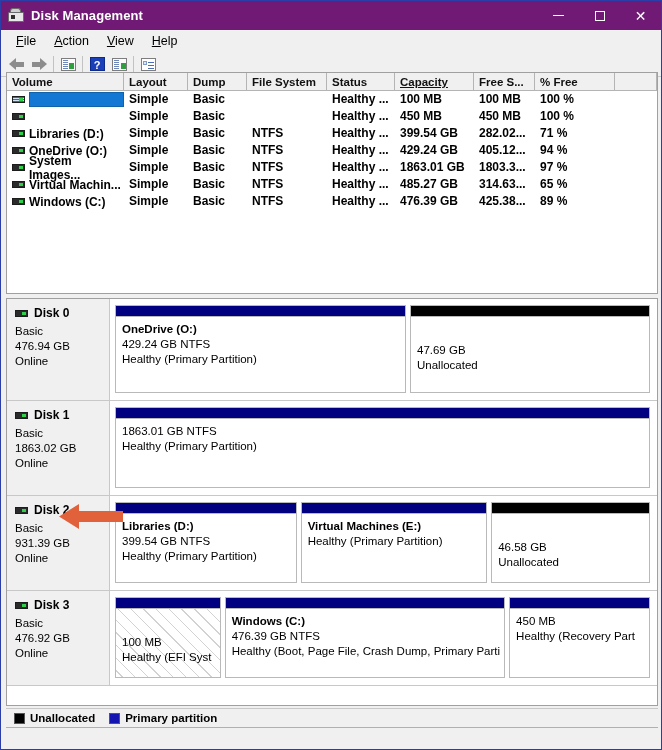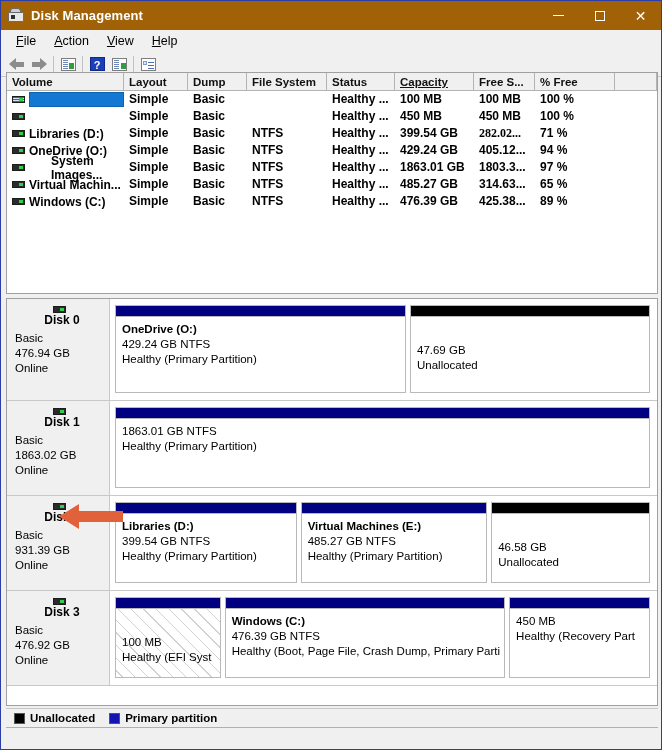--- a/index.html
+++ b/index.html
@@ -12,21 +12,21 @@
     position: relative;
     width: 662px; height: 750px;
     overflow: hidden;
     border: 1px solid #2b3ea8;
     background: #f0f0f0;
   }
 
   
   .titlebar {
     height: 29px;
-    background: #a16207;
+    background: #701a75;
     display: flex; align-items: center;
     color: #ffffff;
     padding-left: 7px;
   }
   .title-icon {
     width: 16px; height: 15px;
     position: relative;
     margin-right: 7px;
     flex: 0 0 auto;
   }
@@ -184,21 +184,21 @@
     background: #ffffff;
   }
   .disk-info {
     width: 103px; flex: 0 0 103px;
     background: #f0f0f0;
     border-right: 1px solid #c8c8c8;
     padding: 7px 0 0 8px;
     font-size: 11.5px; color: #000;
     line-height: 15px;
   }
-  .disk-title { display: flex; align-items: center; font-weight: bold; font-size: 12px; margin-bottom: 3px; flex-direction: column;}
+  .disk-title { display: flex; align-items: center; font-weight: bold; font-size: 12px; margin-bottom: 3px;}
   .disk-ico {
     width: 13px; height: 7px; background: #2b2b2b; border: 1px solid #1c1c1c;
     margin-right: 6px; position: relative; flex: 0 0 auto;
   }
   .disk-ico::after { content:""; position:absolute; right:1px; top:1px; width:4px;height:3px;background:#2fd14a; }
   .parts {
     flex: 1 1 auto;
     padding: 6px 7px 7px 5px;
     display: flex; gap: 4px;
   }
@@ -365,38 +365,38 @@
         <div class="vrow">
           <div class="vname" style="width: 117px;">
             <span class="vicon"></span>
             <span class="vlabel">Libraries (D:)</span>
           </div>
           <div class="vcell bold" style="width: 64px;">Simple</div>
           <div class="vcell bold" style="width: 59px;">Basic</div>
           <div class="vcell bold" style="width: 80px;">NTFS</div>
           <div class="vcell bold" style="width: 68px;">Healthy ...</div>
           <div class="vcell bold" style="width: 79px;">399.54 GB</div>
-          <div class="vcell bold" style="width: 61px; font-family: Liberation Serif, serif;">282.02...</div>
+          <div class="vcell bold" style="width: 61px;">282.02...</div>
           <div class="vcell bold" style="width: 80px;">71 %</div>
         </div>
         <div class="vrow">
           <div class="vname" style="width: 117px;">
             <span class="vicon"></span>
             <span class="vlabel">OneDrive (O:)</span>
           </div>
           <div class="vcell bold" style="width: 64px;">Simple</div>
           <div class="vcell bold" style="width: 59px;">Basic</div>
           <div class="vcell bold" style="width: 80px;">NTFS</div>
           <div class="vcell bold" style="width: 68px;">Healthy ...</div>
           <div class="vcell bold" style="width: 79px;">429.24 GB</div>
           <div class="vcell bold" style="width: 61px;">405.12...</div>
           <div class="vcell bold" style="width: 80px;">94 %</div>
         </div>
         <div class="vrow">
-          <div class="vname" style="width: 117px; gap: 22px;">
+          <div class="vname" style="width: 117px;">
             <span class="vicon"></span>
             <span class="vlabel">System Images...</span>
           </div>
           <div class="vcell bold" style="width: 64px;">Simple</div>
           <div class="vcell bold" style="width: 59px;">Basic</div>
           <div class="vcell bold" style="width: 80px;">NTFS</div>
           <div class="vcell bold" style="width: 68px;">Healthy ...</div>
           <div class="vcell bold" style="width: 79px;">1863.01 GB</div>
           <div class="vcell bold" style="width: 61px;">1803.3...</div>
           <div class="vcell bold" style="width: 80px;">97 %</div>
@@ -495,21 +495,20 @@
             <div class="part-box">
               <div class="ptitle">Libraries  (D:)</div>
               <div class="pline">399.54 GB NTFS</div>
               <div class="pline">Healthy (Primary Partition)</div>
             </div>
           </div>
           <div class="part" style="flex: 188 0 0px;">
             <div class="part-bar primary"></div>
             <div class="part-box">
               <div class="ptitle">Virtual Machines  (E:)</div>
-              <div class="pline">485.27 GB NTFS</div>
               <div class="pline">Healthy (Primary Partition)</div>
             </div>
           </div>
           <div class="part" style="flex: 160 0 0px;">
             <div class="part-bar unalloc"></div>
             <div class="part-box unallocbox">
               <div class="pline">46.58 GB</div>
               <div class="pline">Unallocated</div>
             </div>
           </div>

